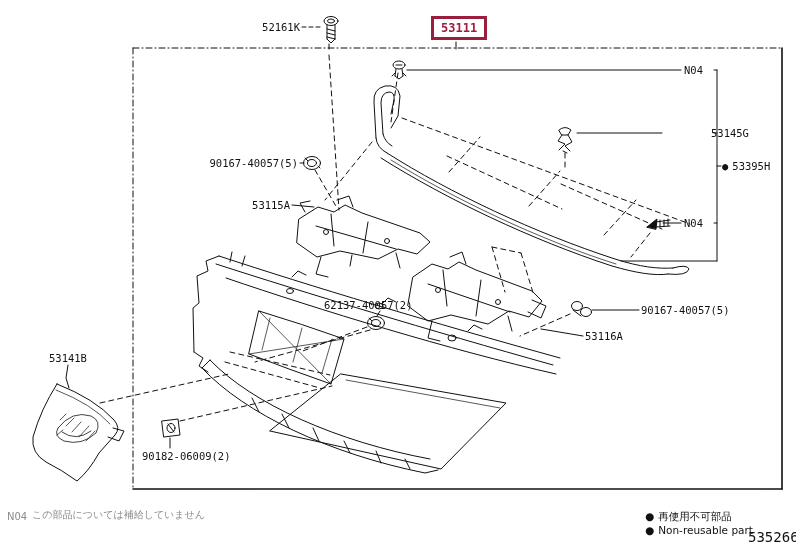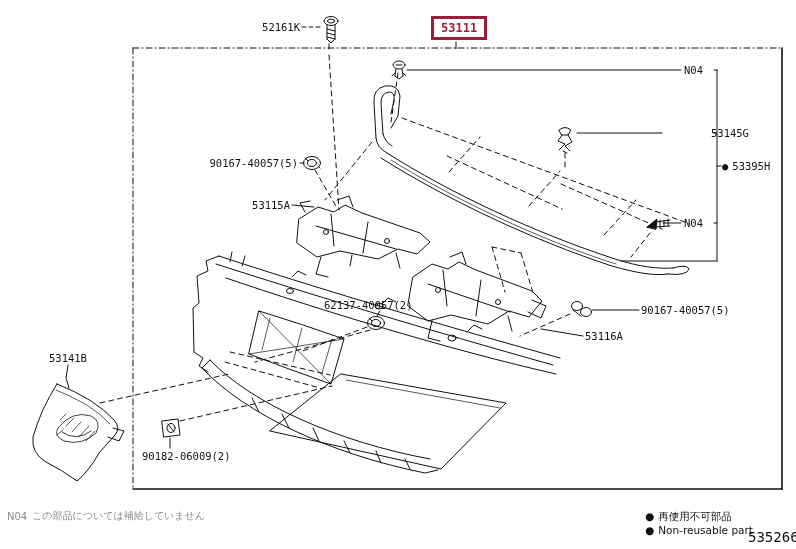--- a/index.html
+++ b/index.html
@@ -4,21 +4,21 @@
 <style>
   html,body{margin:0;padding:0;background:#fff;}
   #stage{position:relative;width:796px;height:549px;background:#ffffff;overflow:hidden;
          font-family:"DejaVu Sans Mono", monospace;color:#111;}
   #art{position:absolute;left:0;top:0;}
   .lbl{position:absolute;font-size:10.5px;line-height:12px;white-space:nowrap;letter-spacing:0;}
   .ralign{text-align:right;}
   .partbox{position:absolute;left:431px;top:16px;border:3px solid #9a1f3d;color:#9a1f3d;
            font-weight:bold;font-size:12px;line-height:14px;padding:2px 7px;background:#fff;text-align:right;}
   .muted{color:#8c8c8c;font-family:"DejaVu Sans", sans-serif;}
-  .jp{font-family:Liberation Serif, serif;}
+  .jp{font-family:Liberation Mono, monospace;}
   .note-en{font-size:9px;}
   .fr-line{position:absolute;font-size:10.5px;line-height:12px;font-family:"DejaVu Sans", sans-serif;white-space:nowrap;}
   .bullet{display:inline-block;margin-right:4px;}
   .code{position:absolute;font-size:14px;}
 </style>
 </head>
 <body>
 
 <div id="stage">
 

